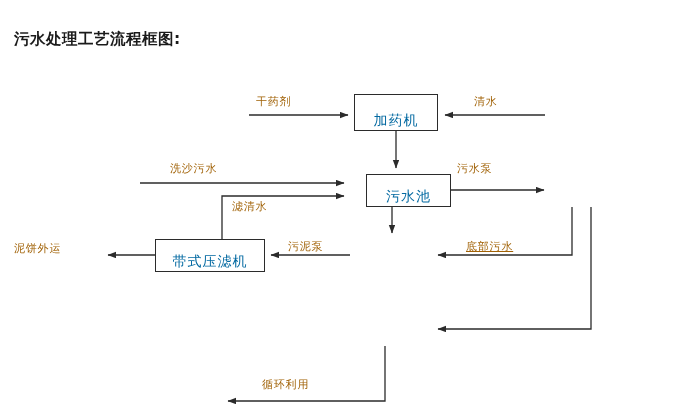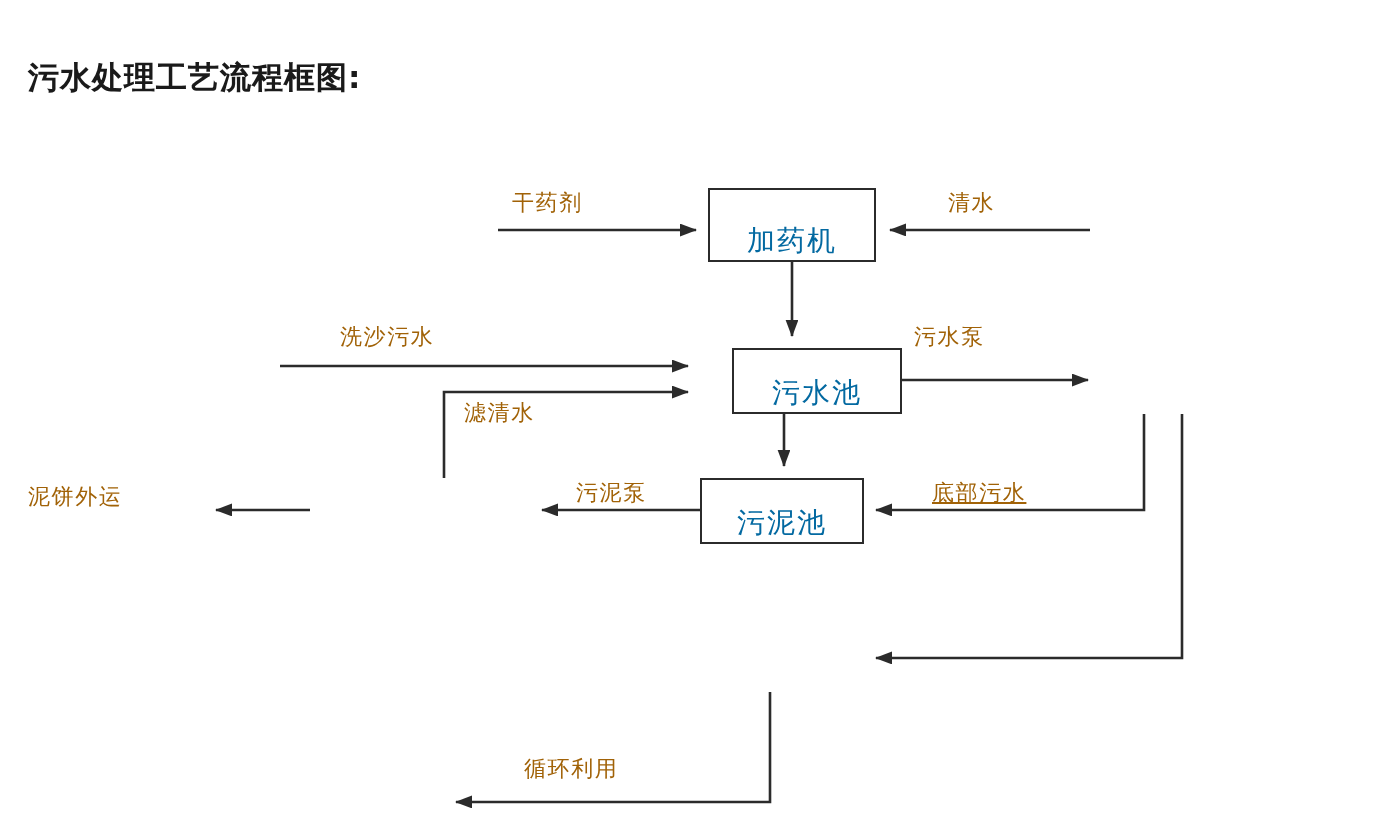--- a/index.html
+++ b/index.html
@@ -107,24 +107,24 @@
 
   <div class="node-box" style="left:354px; top:83px; width:84px; height:37px;">
     <span>加药机</span>
   </div>
 
   <div class="node-box" style="left:366px; top:163px; width:85px; height:33px;">
     <span>污水池</span>
   </div>
 
 
+  <div class="node-box" style="left:155px; top:228px; width:110px; height:33px;">
+    <span>带式压滤机</span>
+  </div>
 
-  <div class="node-box" style="left:350px; top:228px; width:82px; height:33px;">
-    <span>污泥池</span>
-  </div>
 
 
   <div class="edge-label" style="left:256px; top:83px;">干药剂</div>
 
   <div class="edge-label" style="left:474px; top:83px;">清水</div>
 
   <div class="edge-label" style="left:170px; top:150px;">洗沙污水</div>
 
   <div class="edge-label" style="left:232px; top:188px;">滤清水</div>
 

